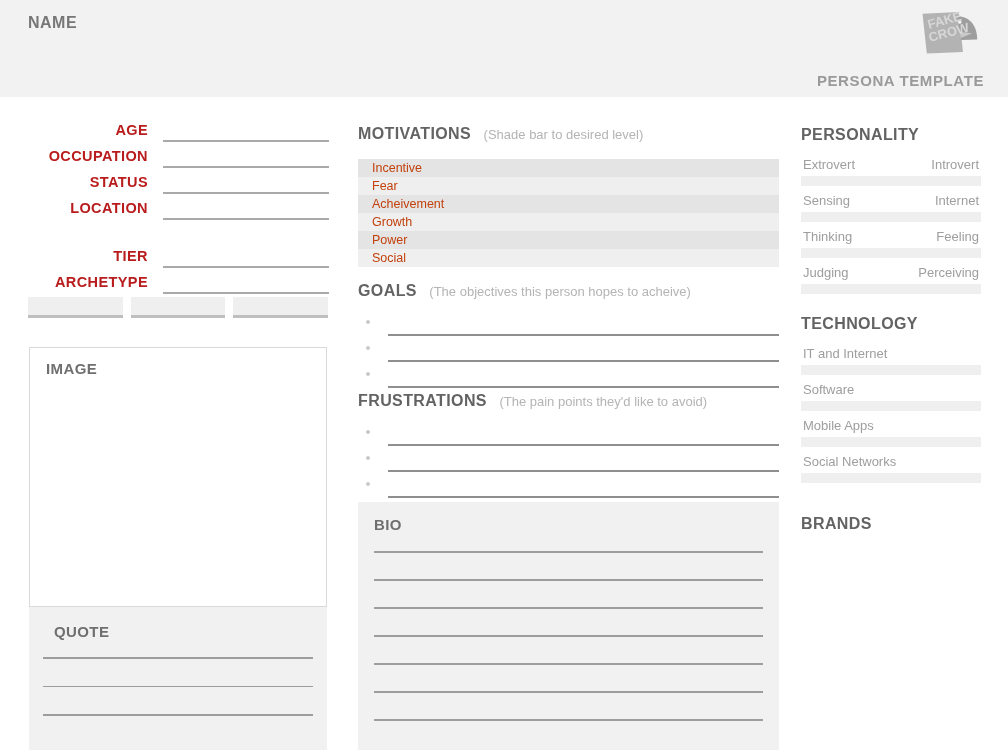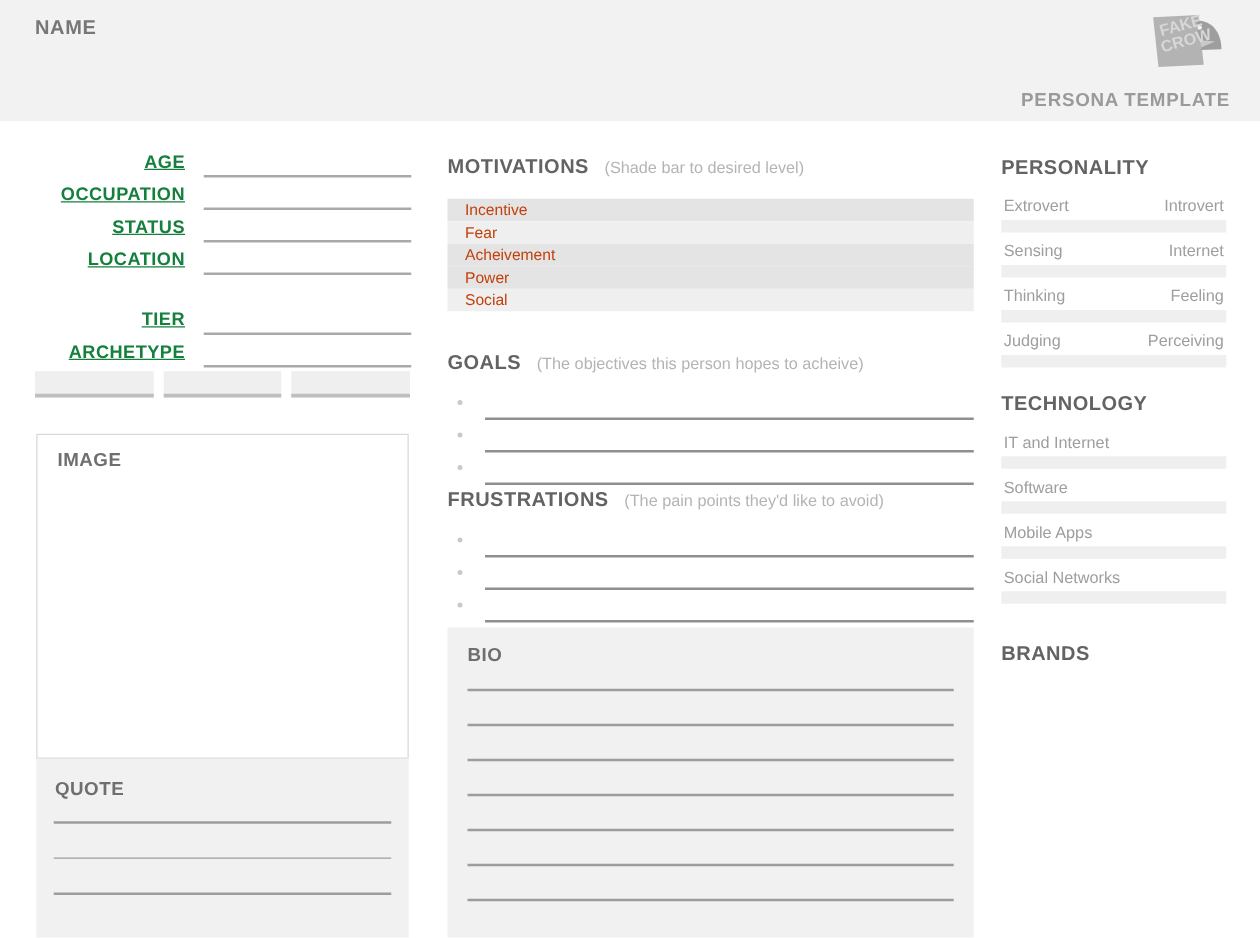--- a/index.html
+++ b/index.html
@@ -85,23 +85,22 @@
     height: 26px;
     width: 330px;
   }
   .field-label {
     position: absolute;
     right: 182px;
     top: 3px;
     font-size: 14.5px;
     font-weight: bold;
     letter-spacing: 0.4px;
-    color: #15803d;
+    color: #b91c1c;
     white-space: nowrap;
-    text-decoration: underline;
   }
   .field-line {
     position: absolute;
     left: 163px;
     right: 1px;
     top: 21px;
     height: 2px;
     background: #a9a9a9;
   }
 
@@ -147,21 +146,21 @@
     position: absolute;
     left: 29px;
     top: 510px;
     width: 298px;
     height: 143px;
     background: #f1f1f1;
     box-sizing: border-box;
   }
   .quote-label {
     position: absolute;
-    left: 15px;
+    left: 25px;
     top: 16px;
     font-size: 15px;
     font-weight: bold;
     letter-spacing: 0.4px;
     color: #6f6f6f;
   }
   .quote-lines {
     position: absolute;
     left: 14px;
     right: 14px;
@@ -386,20 +385,21 @@
 
     <div class="sec-head" style="top:28px;">
       <span class="sec-title">MOTIVATIONS</span>
       <span class="sec-hint">(Shade bar to desired level)</span>
     </div>
 
     <div class="motiv-wrap">
       <div class="motiv-row odd">Incentive</div>
       <div class="motiv-row even">Fear</div>
       <div class="motiv-row odd">Acheivement</div>
+      <div class="motiv-row even">Growth</div>
       <div class="motiv-row odd">Power</div>
       <div class="motiv-row even">Social</div>
     </div>
 
     <div class="sec-head" style="top:185px;">
       <span class="sec-title">GOALS</span>
       <span class="sec-hint">(The objectives this person hopes to acheive)</span>
     </div>
 
     <div class="bullet-list" style="top:215px;">

